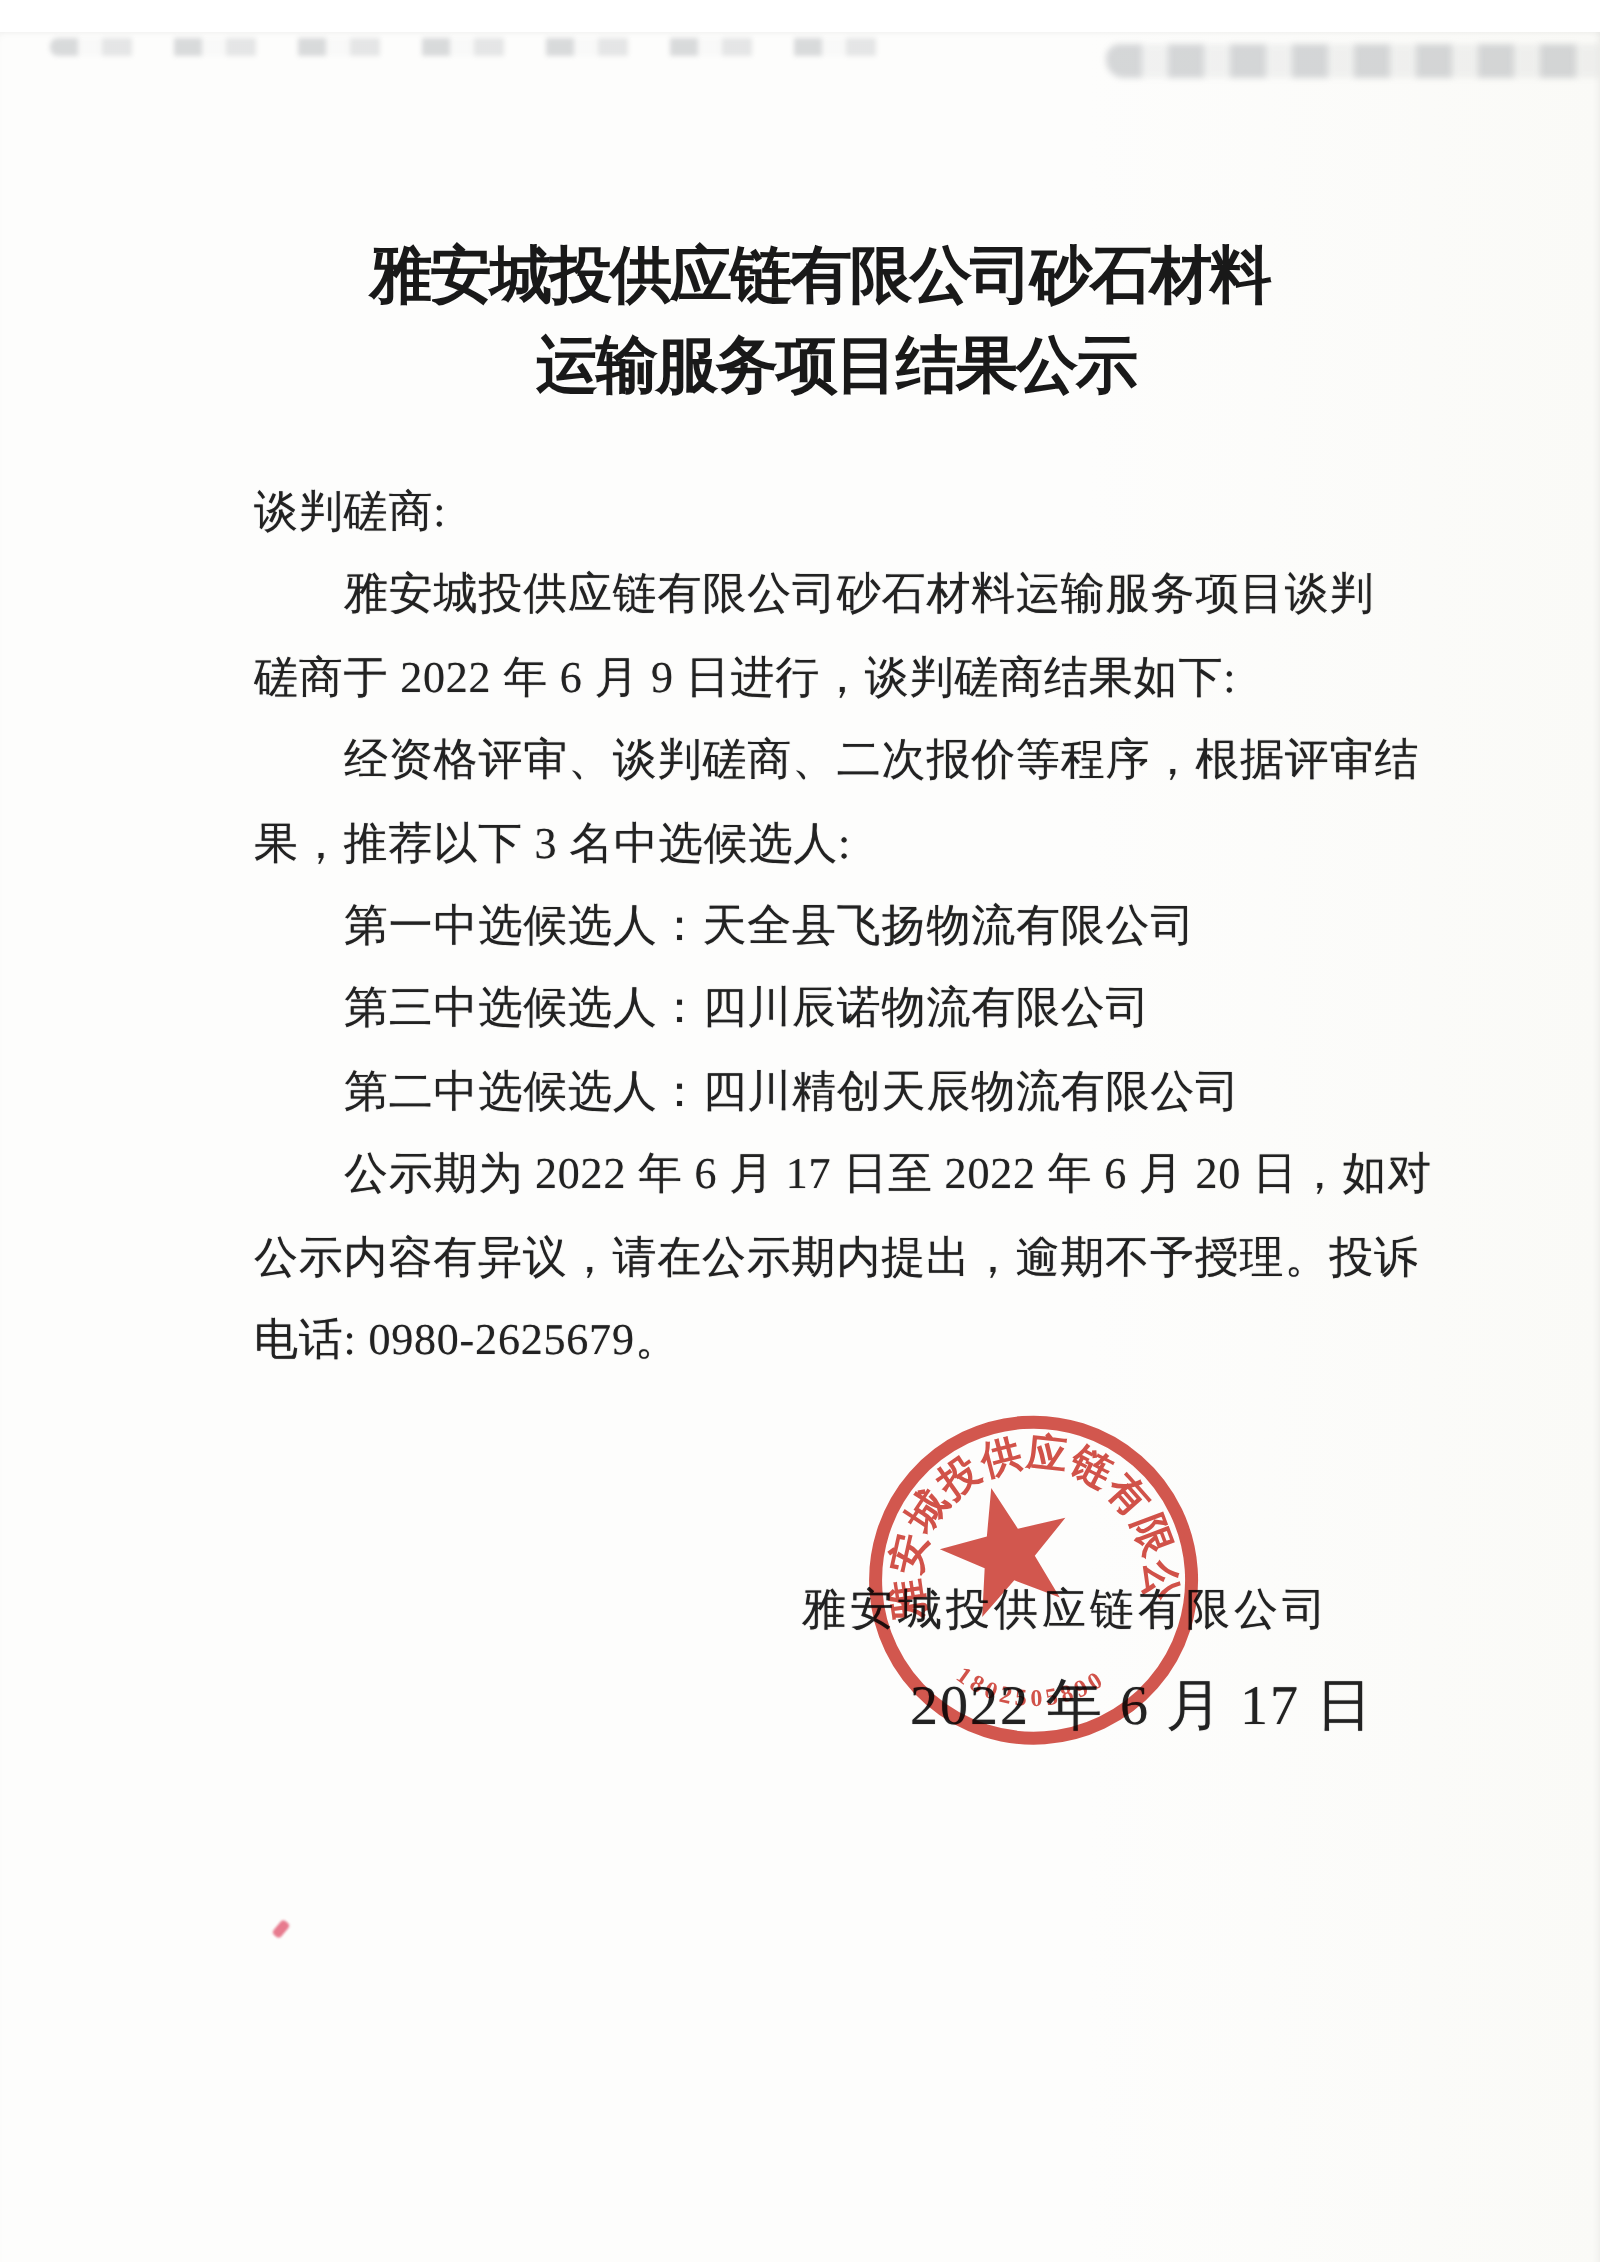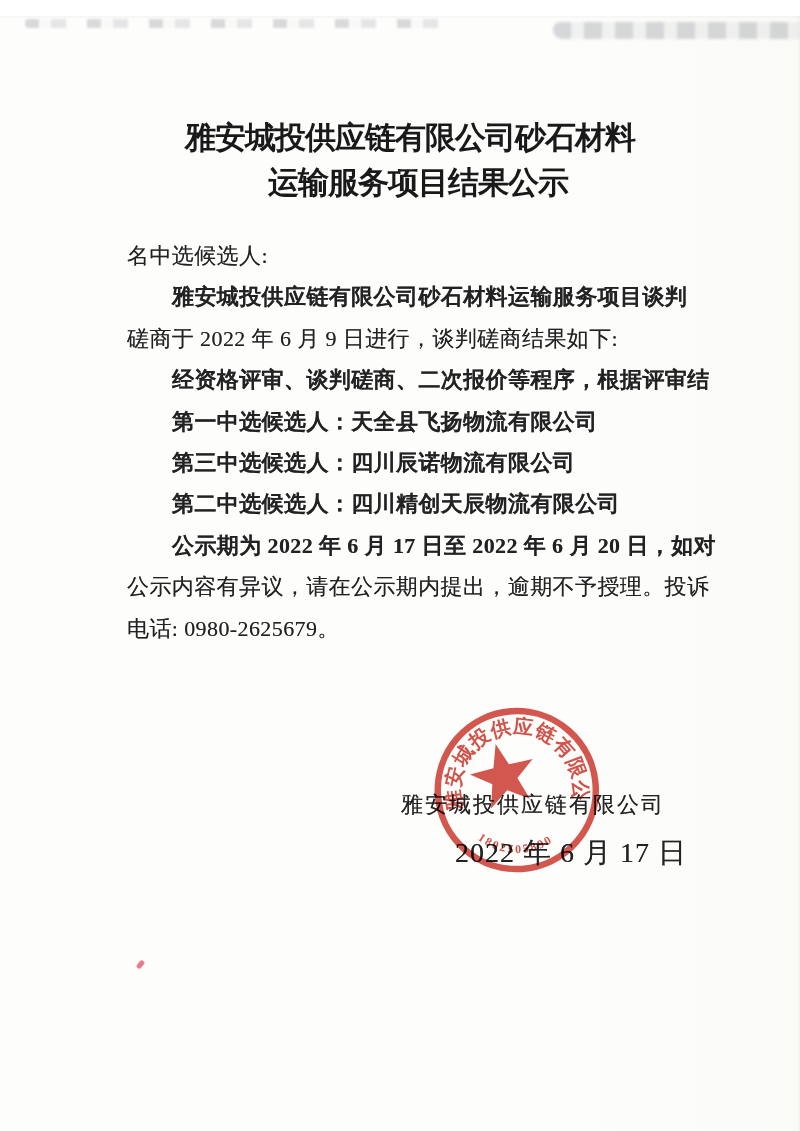--- a/index.html
+++ b/index.html
@@ -41,21 +41,21 @@
   .doc-title .t1 { transform: translateX(10px); }
   .doc-title .t2 { transform: translateX(18px); }
 
   .body-lines {
     position: absolute; left: 127px; top: 219px; width: 625px;
     font-size: 22px; line-height: 41.4px; letter-spacing: 0.4px;
     color: #222; white-space: nowrap;
     text-shadow: 0 0 0.5px rgba(30,30,30,0.55);
   }
   .body-lines .line { height: 41.4px; }
-  .body-lines .line.indent { padding-left: 45px; font-weight: bold; }
+  .body-lines .line.indent { padding-left: 45px; }
 
   .sig-company {
     position: absolute; left: 401px; top: 774px;
     font-size: 22px; letter-spacing: 2px; color: #222; white-space: nowrap;
     text-shadow: 0 0 0.5px rgba(30,30,30,0.55);
   }
   .sig-date {
     position: absolute; left: 455px; top: 818px;
     font-size: 28px; letter-spacing: 1px; color: #222; white-space: nowrap;
     text-shadow: 0 0 0.5px rgba(30,30,30,0.55);
@@ -84,24 +84,25 @@
 
   <div class="scan-band-left"></div>
   <div class="scan-band-right"></div>
 
   <div class="doc-title">
     <div class="t1">雅安城投供应链有限公司砂石材料</div>
     <div class="t2">运输服务项目结果公示</div>
   </div>
 
   <div class="body-lines">
-    <div class="line">名中选候选人:</div>
+    <div class="line">谈判磋商:</div>
     <div class="line indent">雅安城投供应链有限公司砂石材料运输服务项目谈判</div>
     <div class="line">磋商于 2022 年 6 月 9 日进行，谈判磋商结果如下:</div>
     <div class="line indent">经资格评审、谈判磋商、二次报价等程序，根据评审结</div>
+    <div class="line">果，推荐以下 3 名中选候选人:</div>
     <div class="line indent">第一中选候选人：天全县飞扬物流有限公司</div>
     <div class="line indent">第三中选候选人：四川辰诺物流有限公司</div>
     <div class="line indent">第二中选候选人：四川精创天辰物流有限公司</div>
     <div class="line indent">公示期为 2022 年 6 月 17 日至 2022 年 6 月 20 日，如对</div>
     <div class="line">公示内容有异议，请在公示期内提出，逾期不予授理。投诉</div>
     <div class="line">电话: 0980-2625679。</div>
   </div>
 
   <div class="sig-company">雅安城投供应链有限公司</div>
   <div class="sig-date">2022 年 6 月 17 日</div>

